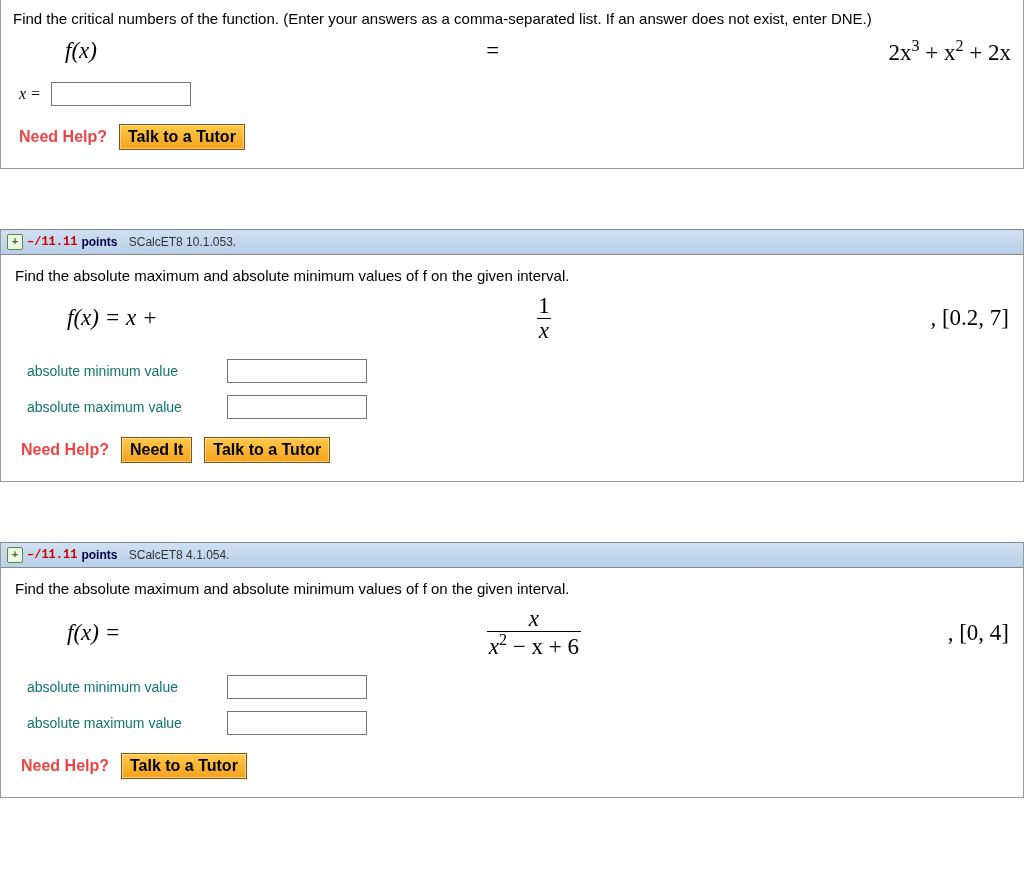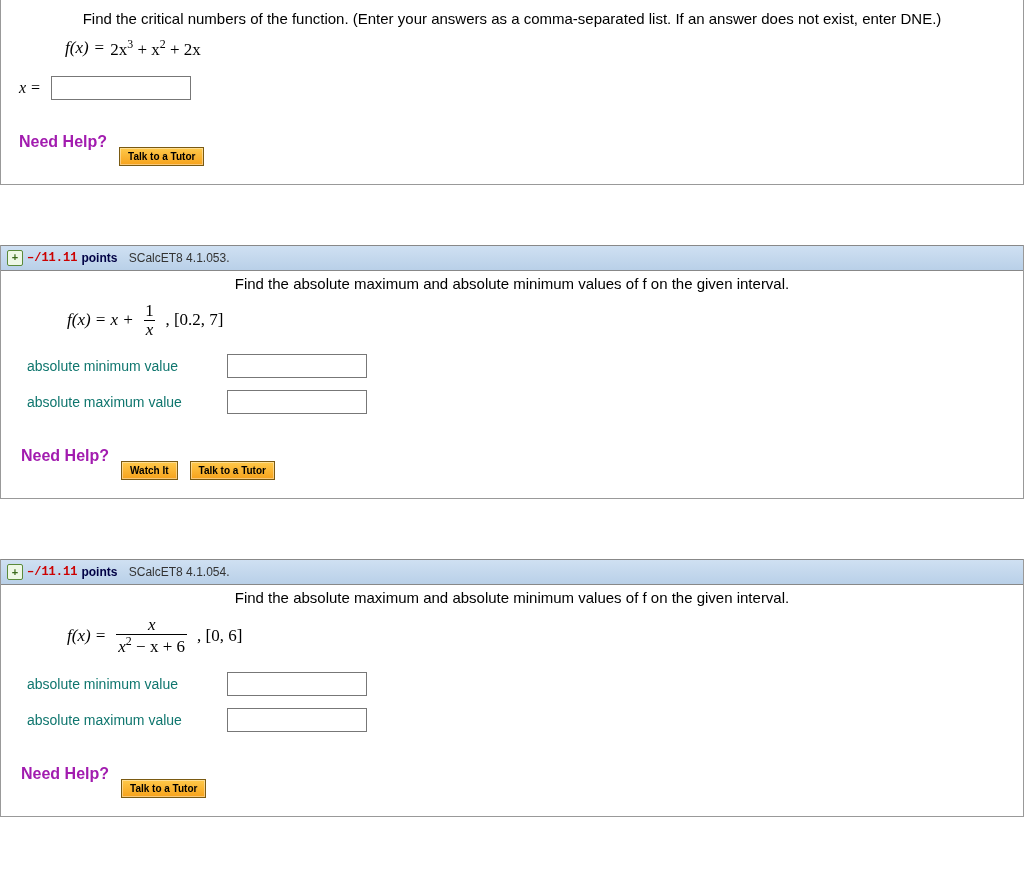--- a/index.html
+++ b/index.html
@@ -40,37 +40,37 @@
     font-weight:bold;
     font-size:11px;
     align-items:center;justify-content:center;
     line-height:1;
     border-radius:2px;
   }
   .points-neg { color:#c00; font-weight:bold;font-family:Liberation Mono, monospace;}
   .points-label { color:#004; font-weight:bold;}
   .qref { color:#333; }
   .q-body {
-    padding: 4px 14px 18px 14px;
+    padding: 12px 14px 18px 14px;
   }
   .prompt {
     font-family: Verdana, Arial, sans-serif;
     font-size: 15px;
     color:#000;
     margin-bottom:6px;
-    text-align:center;
   }
   .formula-row {
     font-family: "Times New Roman", Times, serif;
-    font-size: 17px;
+    font-size: 23px;
     font-style: italic;
     padding: 4px 0 10px 52px;
     display:flex;
     align-items:center;
     gap:6px;
+    justify-content:space-between;
   }
   .upright { font-style: normal;}
   .answer-row {
     display:flex;
     align-items:center;
     gap:10px;
     padding: 6px 0 6px 6px;
     font-family: "Times New Roman", Times, serif;
     font-size:16px;
     font-style: italic;
@@ -92,37 +92,36 @@
     padding:0 4px;
     background:#fff;
   }
   .need-help-row {
     display:flex;
     align-items:center;
     gap:12px;
     padding:12px 0 0 6px;
   }
   .need-help-text {
-    color:#a21caf;
+    color:#ef4444;
     font-weight:bold;
     font-size:16px;
     font-family: Verdana, Arial, sans-serif;
   }
   .help-btn {
     display:inline-block;
     background: linear-gradient(#ffc94a, #f6a21c);
     border:1px solid #7a5a12;
     color:#000;
-    font-size:10px;
+    font-size:16px;
     font-weight:bold;
     padding:3px 8px;
     box-shadow: inset 0 0 0 1px rgba(255,255,255,0.4);
     cursor:pointer;
     font-family: Verdana, Arial, sans-serif;
-    margin-top: 29px;
   }
   .frac {
     display:inline-flex;
     flex-direction:column;
     align-items:center;
     vertical-align:middle;
     font-style: italic;
     line-height:1.05;
     margin:0 4px;
   }
@@ -152,21 +151,21 @@
   <div class="need-help-row">
     <span class="need-help-text">Need Help?</span>
     <span class="help-btn">Talk to a Tutor</span>
   </div>
 </div>
 
 <div class="question-block">
   <div class="header-bar">
     <span class="expand-icon">+</span>
     <span class="points-neg">–/11.11</span><span class="points-label"> points</span>
-    &nbsp;<span class="qref">SCalcET8 4.1.053.</span>
+    &nbsp;<span class="qref">SCalcET8 10.1.053.</span>
   </div>
   <div class="q-body">
     <div class="prompt">Find the absolute maximum and absolute minimum values of f on the given interval.</div>
     <div class="formula-row">
       <span>f(x) = x + </span>
       <span class="frac">
         <span class="num upright">1</span>
         <span class="den">x</span>
       </span>
       <span class="upright">,  [0.2, 7]</span>
@@ -174,21 +173,21 @@
     <div class="answer-row">
       <span class="answer-label-sans">absolute minimum value</span>
       <input type="text" class="text-answer" style="">
     </div>
     <div class="answer-row">
       <span class="answer-label-sans">absolute maximum value</span>
       <input type="text" class="text-answer" style="">
     </div>
     <div class="need-help-row">
       <span class="need-help-text">Need Help?</span>
-      <span class="help-btn">Watch It</span>
+      <span class="help-btn">Need It</span>
       <span class="help-btn">Talk to a Tutor</span>
     </div>
   </div>
 </div>
 
 <div class="question-block" style="margin-bottom:0;">
   <div class="header-bar">
     <span class="expand-icon">+</span>
     <span class="points-neg">–/11.11</span><span class="points-label"> points</span>
     &nbsp;<span class="qref">SCalcET8 4.1.054.</span>
@@ -196,21 +195,21 @@
   <div class="q-body">
     <div class="prompt">Find the absolute maximum and absolute minimum values of f on the given interval.</div>
     <div class="formula-row">
       <span>f(x) = </span>
       <span class="frac">
         <span class="num">x</span>
         <span class="den">
           <span>x</span><sup class="exp">2</sup><span class="upright"> − x + 6</span>
         </span>
       </span>
-      <span class="upright">,  [0, 6]</span>
+      <span class="upright">,  [0, 4]</span>
     </div>
     <div class="answer-row">
       <span class="answer-label-sans">absolute minimum value</span>
       <input type="text" class="text-answer" style="">
     </div>
     <div class="answer-row">
       <span class="answer-label-sans">absolute maximum value</span>
       <input type="text" class="text-answer" style="">
     </div>
     <div class="need-help-row">

